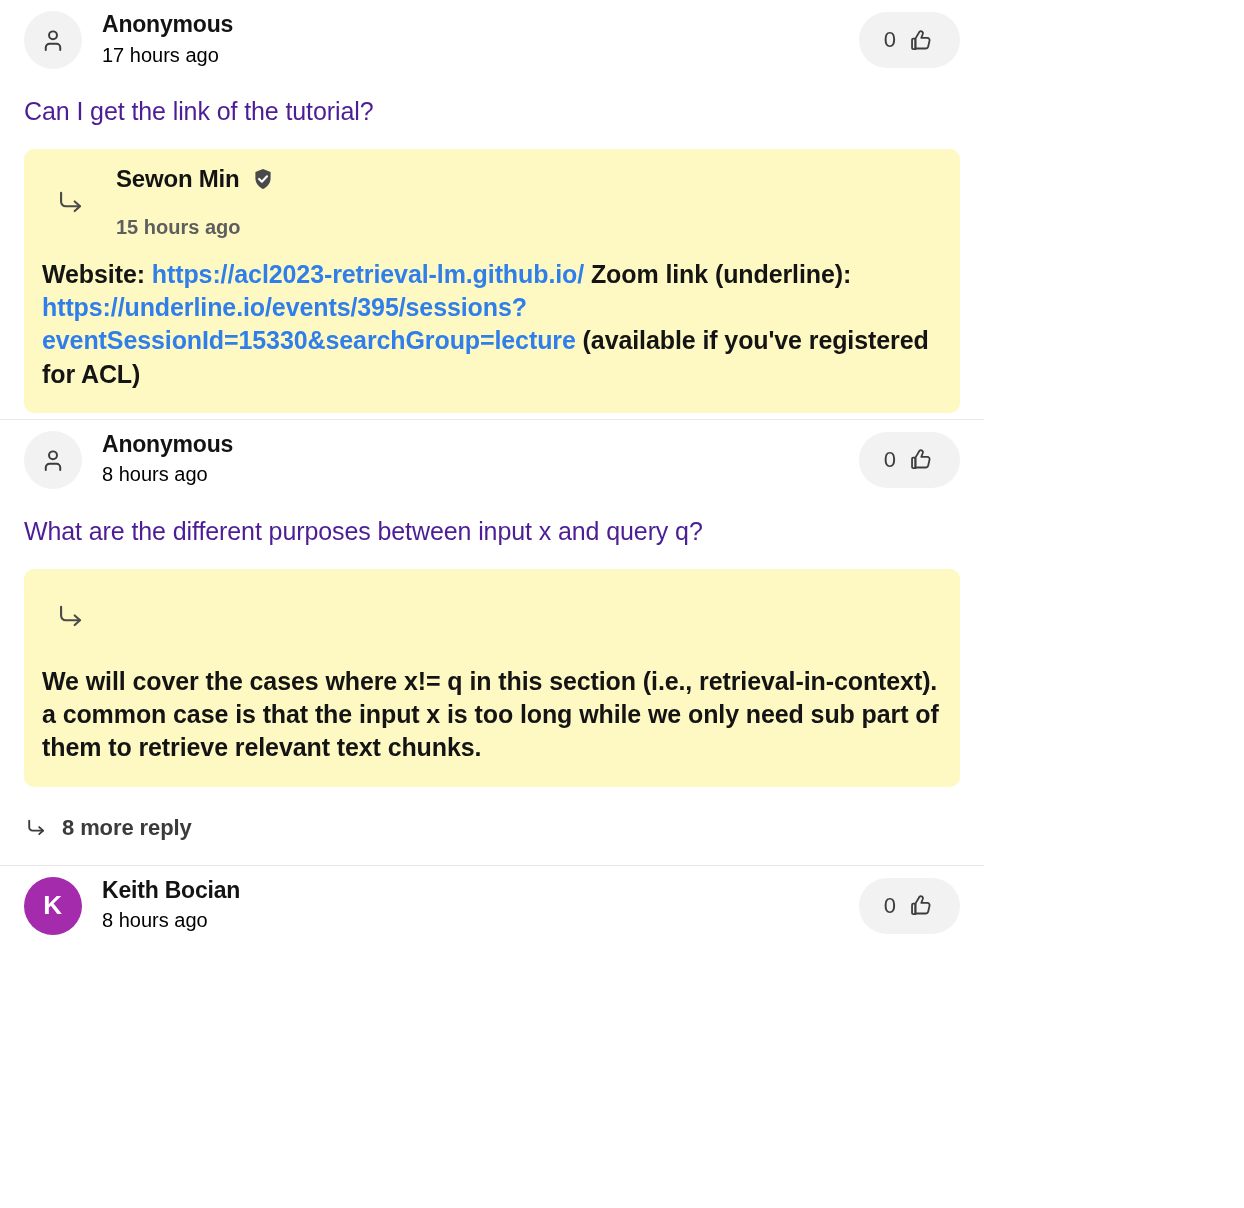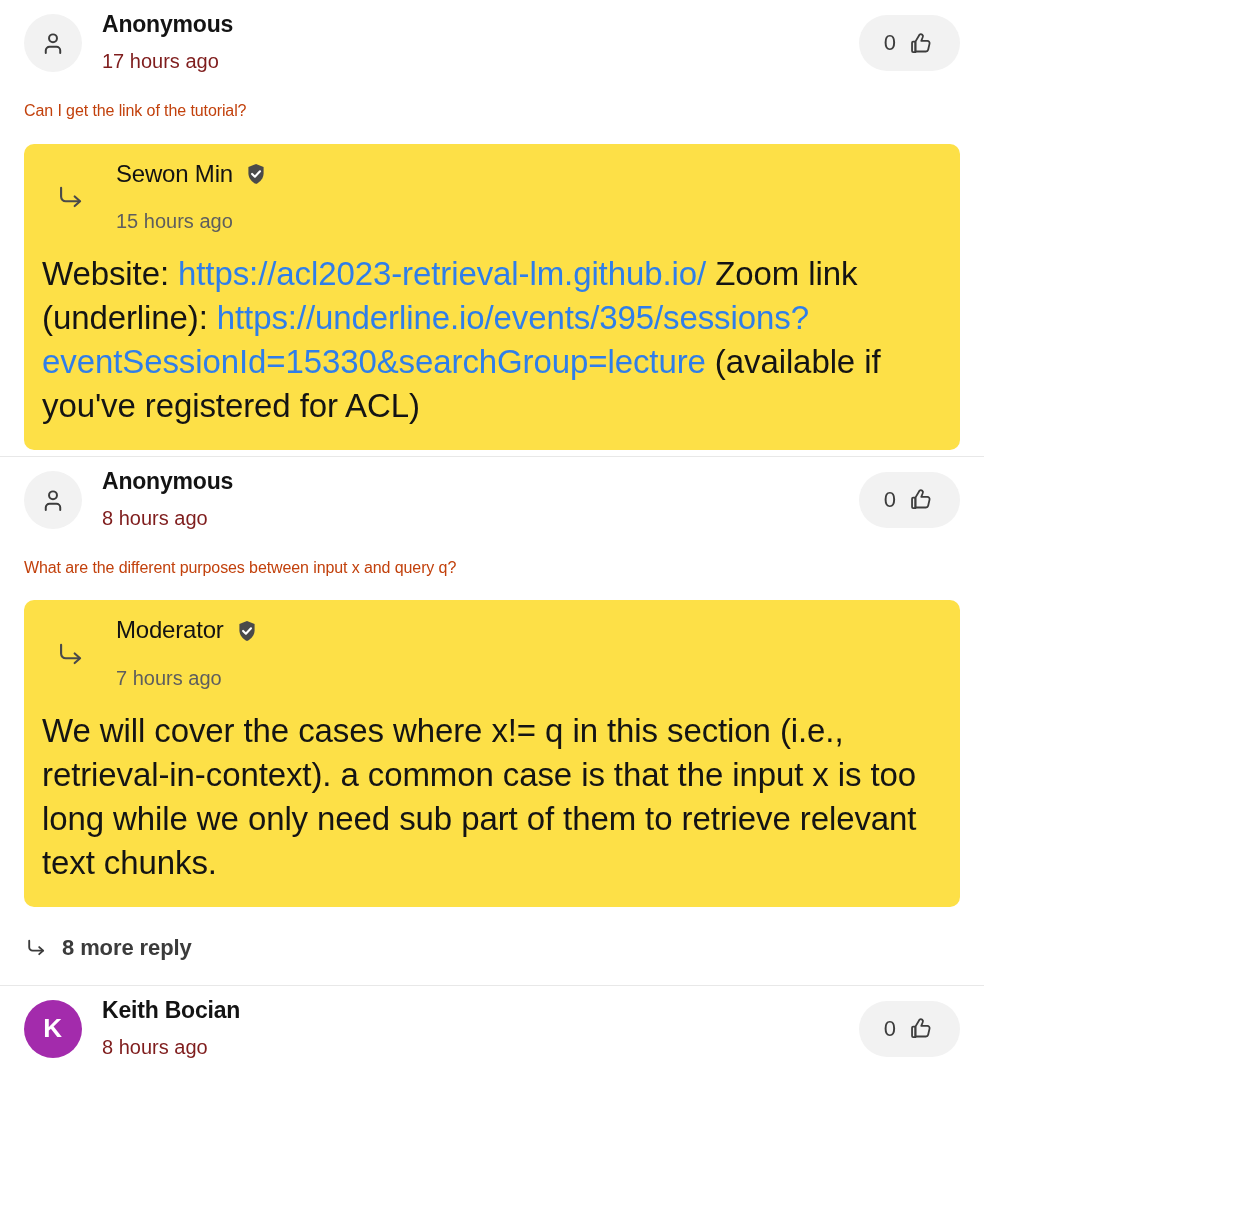--- a/index.html
+++ b/index.html
@@ -48,23 +48,23 @@
   .who { margin-left: 20px; display: flex; flex-direction: column; justify-content: center; }
   .who-name {
     font-size: 23px;
     font-weight: bold;
     color: #131313;
     line-height: 1.18;
     letter-spacing: -.2px;
   }
   .who-time {
     font-size: 20px;
-    color: #7f1d1d;
+    color: #000000;
     line-height: 1.35;
-    margin-top: 10px;
+    margin-top: 3px;
   }
 
   .spacer { flex: 1 1 auto; }
 
   .like-pill {
     display: flex;
     align-items: center;
     gap: 12px;
     background: #f2f2f2;
     border-radius: 999px;
@@ -74,34 +74,35 @@
   }
   .like-count {
     font-size: 22px;
     color: #3d3d3d;
     line-height: 1;
   }
   .like-pill svg { display: block; }
 
   
   .c-body {
-    font-size: 16px;
+    font-size: 25px;
     line-height: 1.28;
-    color: #c2410c;
+    color: #4c1d95;
     padding-top: 24px;
     padding-bottom: 22px;
     letter-spacing: -.1px;
   }
 
   
   .reply-card {
-    background: #fde047;
+    background: #fef9c3;
     border-radius: 10px;
     padding: 16px 18px 22px 18px;
     margin-bottom: 6px;
+    font-weight: bold;
   }
   .r-head {
     display: flex;
     align-items: center;
     min-height: 62px;
   }
   .r-arrow {
     flex: 0 0 58px;
     display: flex; align-items: center; justify-content: center;
   }
@@ -115,21 +116,21 @@
     letter-spacing: -.2px;
   }
   .verified svg { display: block; }
   .r-time {
     font-size: 20px;
     color: #5e5e5e;
     margin-top: 20px;
     line-height: 1.3;
   }
   .r-body {
-    font-size: 33px;
+    font-size: 25px;
     line-height: 1.33;
     color: #141414;
     padding-top: 18px;
     letter-spacing: -.1px;
   }
   .r-body a, .link {
     color: #2f7eea;
     text-decoration: none;
     word-break: break-word;
   }
@@ -241,32 +242,20 @@
     <div class="c-body">What are the different purposes between input x and query q?</div>
 
     <div class="reply-card">
       <div class="r-head">
         <div class="r-arrow">
           <svg width="34" height="34" viewBox="0 0 24 24" fill="none" stroke="#4a4a4a" stroke-width="1.5" stroke-linecap="round" stroke-linejoin="round">
             <path d="M5 5.5v6.2a3.3 3.3 0 0 0 3.3 3.3H18"></path>
             <polyline points="14.6,11.6 18.4,15 14.6,18.4"></polyline>
           </svg>
         </div>
-        <div class="r-who">
-          <div class="r-name-row">
-            <span class="r-name">Moderator</span>
-            <span class="verified">
-              <svg width="24" height="24" viewBox="0 0 24 24">
-                <path d="M12 2.1l7.6 3v6.1c0 4.6-3.1 8.8-7.6 10.7C7.5 20 4.4 15.8 4.4 11.2V5.1z" fill="#4a4a4a"></path>
-                <polyline points="8.1,11.9 10.9,14.7 16,9.3" fill="none" stroke="#ffffff" stroke-width="2.1" stroke-linecap="round" stroke-linejoin="round"></polyline>
-              </svg>
-            </span>
-          </div>
-          <div class="r-time">7 hours ago</div>
-        </div>
       </div>
       <div class="r-body">We will cover the cases where x!= q in this section (i.e., retrieval-in-context). a common case is that the input x is too long while we only need sub part of them to retrieve relevant text chunks.</div>
     </div>
 
     <div class="more-replies">
       <span>
         <svg width="25" height="25" viewBox="0 0 24 24" fill="none" stroke="#3b3b3b" stroke-width="1.8" stroke-linecap="round" stroke-linejoin="round">
           <path d="M5 5.5v6.2a3.3 3.3 0 0 0 3.3 3.3H18"></path>
           <polyline points="14.6,11.6 18.4,15 14.6,18.4"></polyline>
         </svg>

